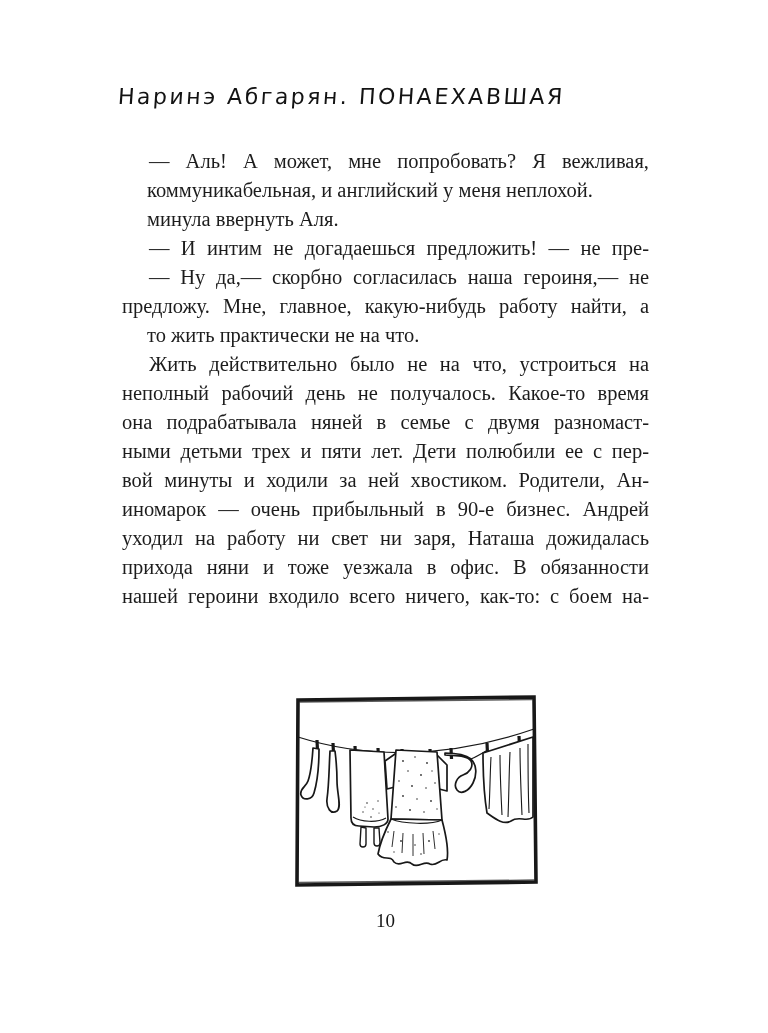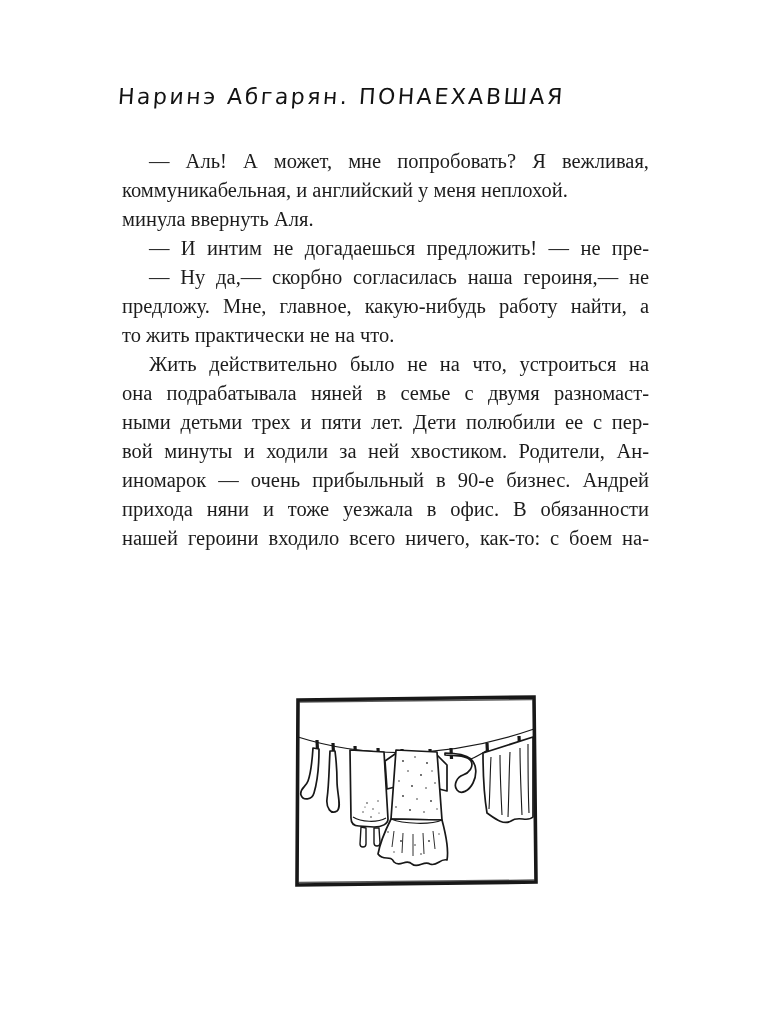--- a/index.html
+++ b/index.html
@@ -32,21 +32,21 @@
     line-height: 29px;
   }
   .line {
     text-align: justify;
     text-align-last: justify;
     white-space: normal;
     height: 29px;
     overflow: hidden;
     font-family: Liberation Serif, serif;
   }
-  .line.loose { text-align: right; text-align-last: left; }
+  .line.loose { text-align: right; text-align-last: left; margin-left: 25px; }
   .line.first { text-indent: 27px; }
   .illustration-wrap {
     position: absolute;
     left: 291px;
     top: 691px;
     width: 250px;
     height: 200px;
   }
   .page-number {
     position: absolute;
@@ -75,24 +75,26 @@
         <div class="line loose">минула ввернуть Аля.</div>
         <div class="line first">— И интим не догадаешься предложить! — не пре-</div>
       </div>
       <div>
         <div class="line first">— Ну да,— скорбно согласилась наша героиня,— не</div>
         <div class="line">предложу. Мне, главное, какую-нибудь работу найти, а</div>
         <div class="line loose">то жить практически не на что.</div>
       </div>
       <div>
         <div class="line first">Жить действительно было не на что, устроиться на</div>
+        <div class="line">неполный рабочий день не получалось. Какое-то время</div>
         <div class="line">она подрабатывала няней в семье с двумя разномаст-</div>
         <div class="line">ными детьми трех и пяти лет. Дети полюбили ее с пер-</div>
         <div class="line">вой минуты и ходили за ней хвостиком. Родители, Ан-</div>
         <div class="line">иномарок — очень прибыльный в 90-е бизнес. Андрей</div>
+        <div class="line">уходил на работу ни свет ни заря, Наташа дожидалась</div>
         <div class="line">прихода няни и тоже уезжала в офис. В обязанности</div>
         <div class="line">нашей героини входило всего ничего, как-то: с боем на-</div>
       </div>
     </div>
 
   <div class="illustration-wrap">
     <svg width="250" height="200" viewBox="0 0 250 200">
 
       <g fill="none" stroke="#181818" stroke-linecap="round">
         <path d="M7,9 L243,6 L245,191 L6,194 Z" stroke-width="3.6"></path>
@@ -175,14 +177,15 @@
         <path d="M180,68 C185,66 190,63 195,60" fill="none" stroke-width="1.3"></path>
       </g>
 
       <g fill="#ffffff" stroke="#181818" stroke-width="1.7" stroke-linejoin="round">
         <path d="M192,62 L242,46 L242,126 C236,132 228,124 220,130 C212,135 202,126 196,122 C193,104 192,84 192,62 Z"></path>
         <path d="M200,66 C199,84 199,102 198,118 M209,64 C209,84 210,104 211,124 M219,61 C218,82 218,102 217,126 M229,57 C229,78 230,100 231,124 M237,53 C237,76 237,100 238,122" fill="none" stroke-width="1.1"></path>
       </g>
     </svg>
   </div>
 
+  <div class="page-number">10</div>
 
 </div>
 
 </body></html>

